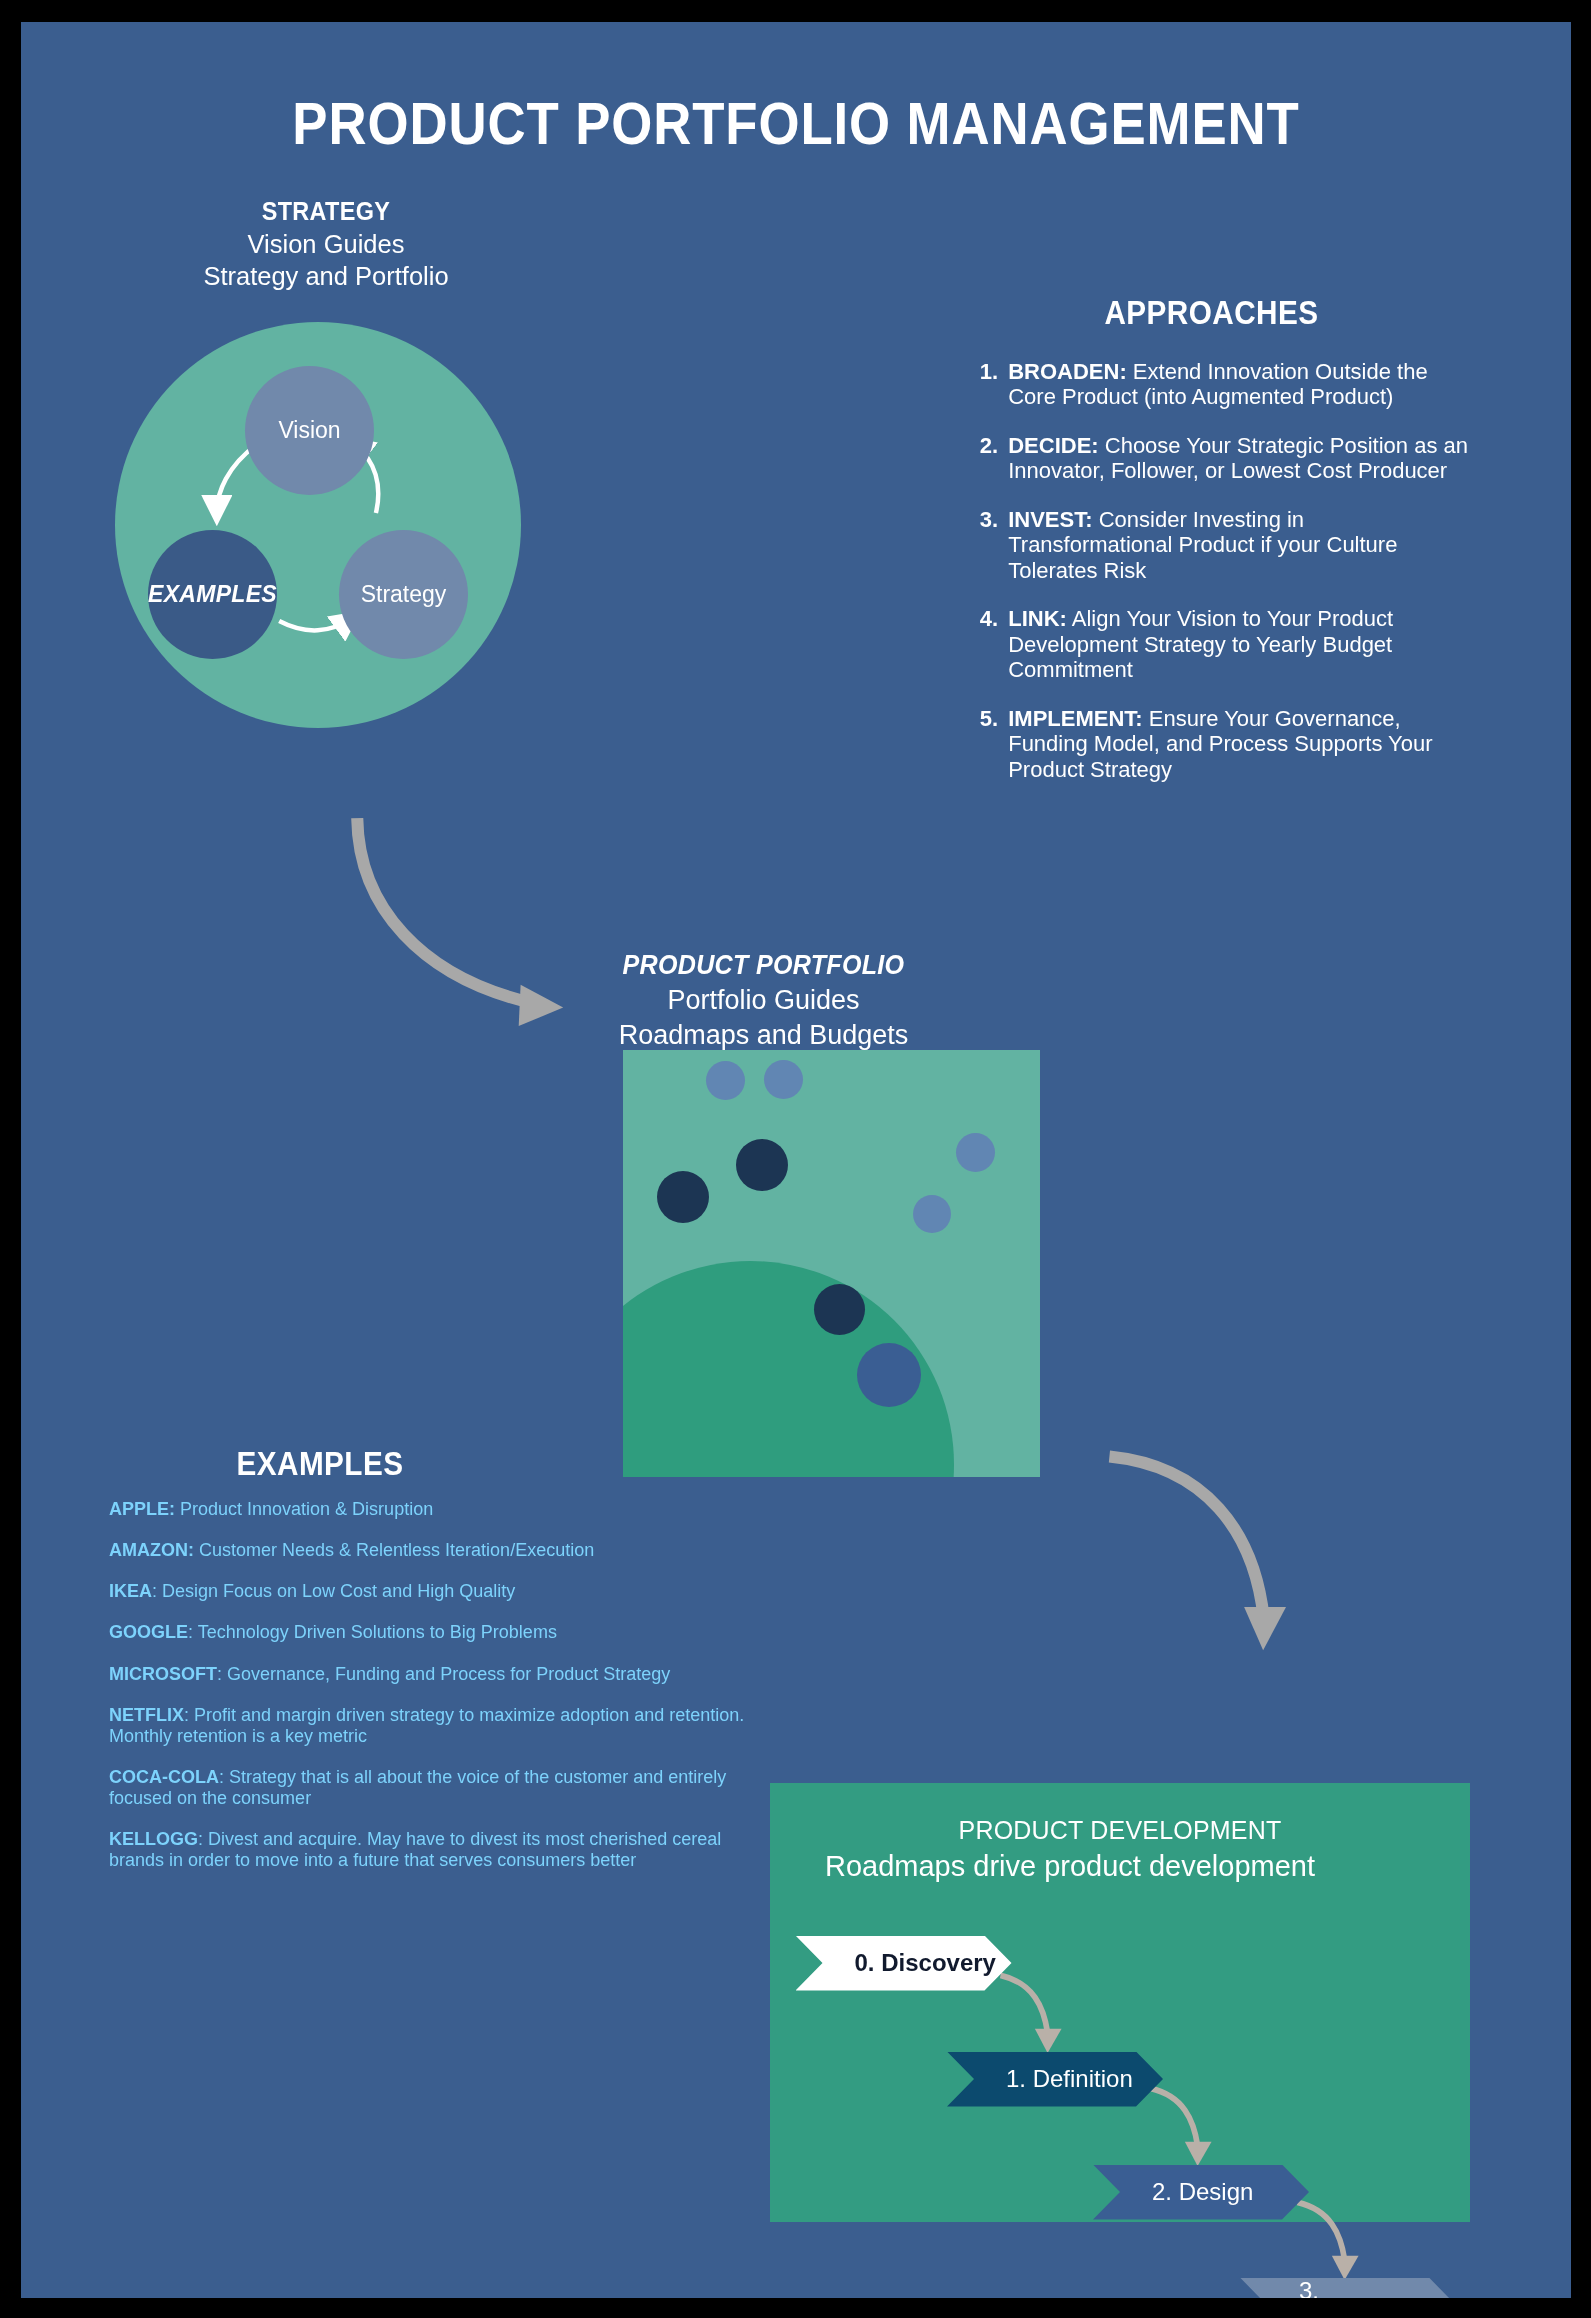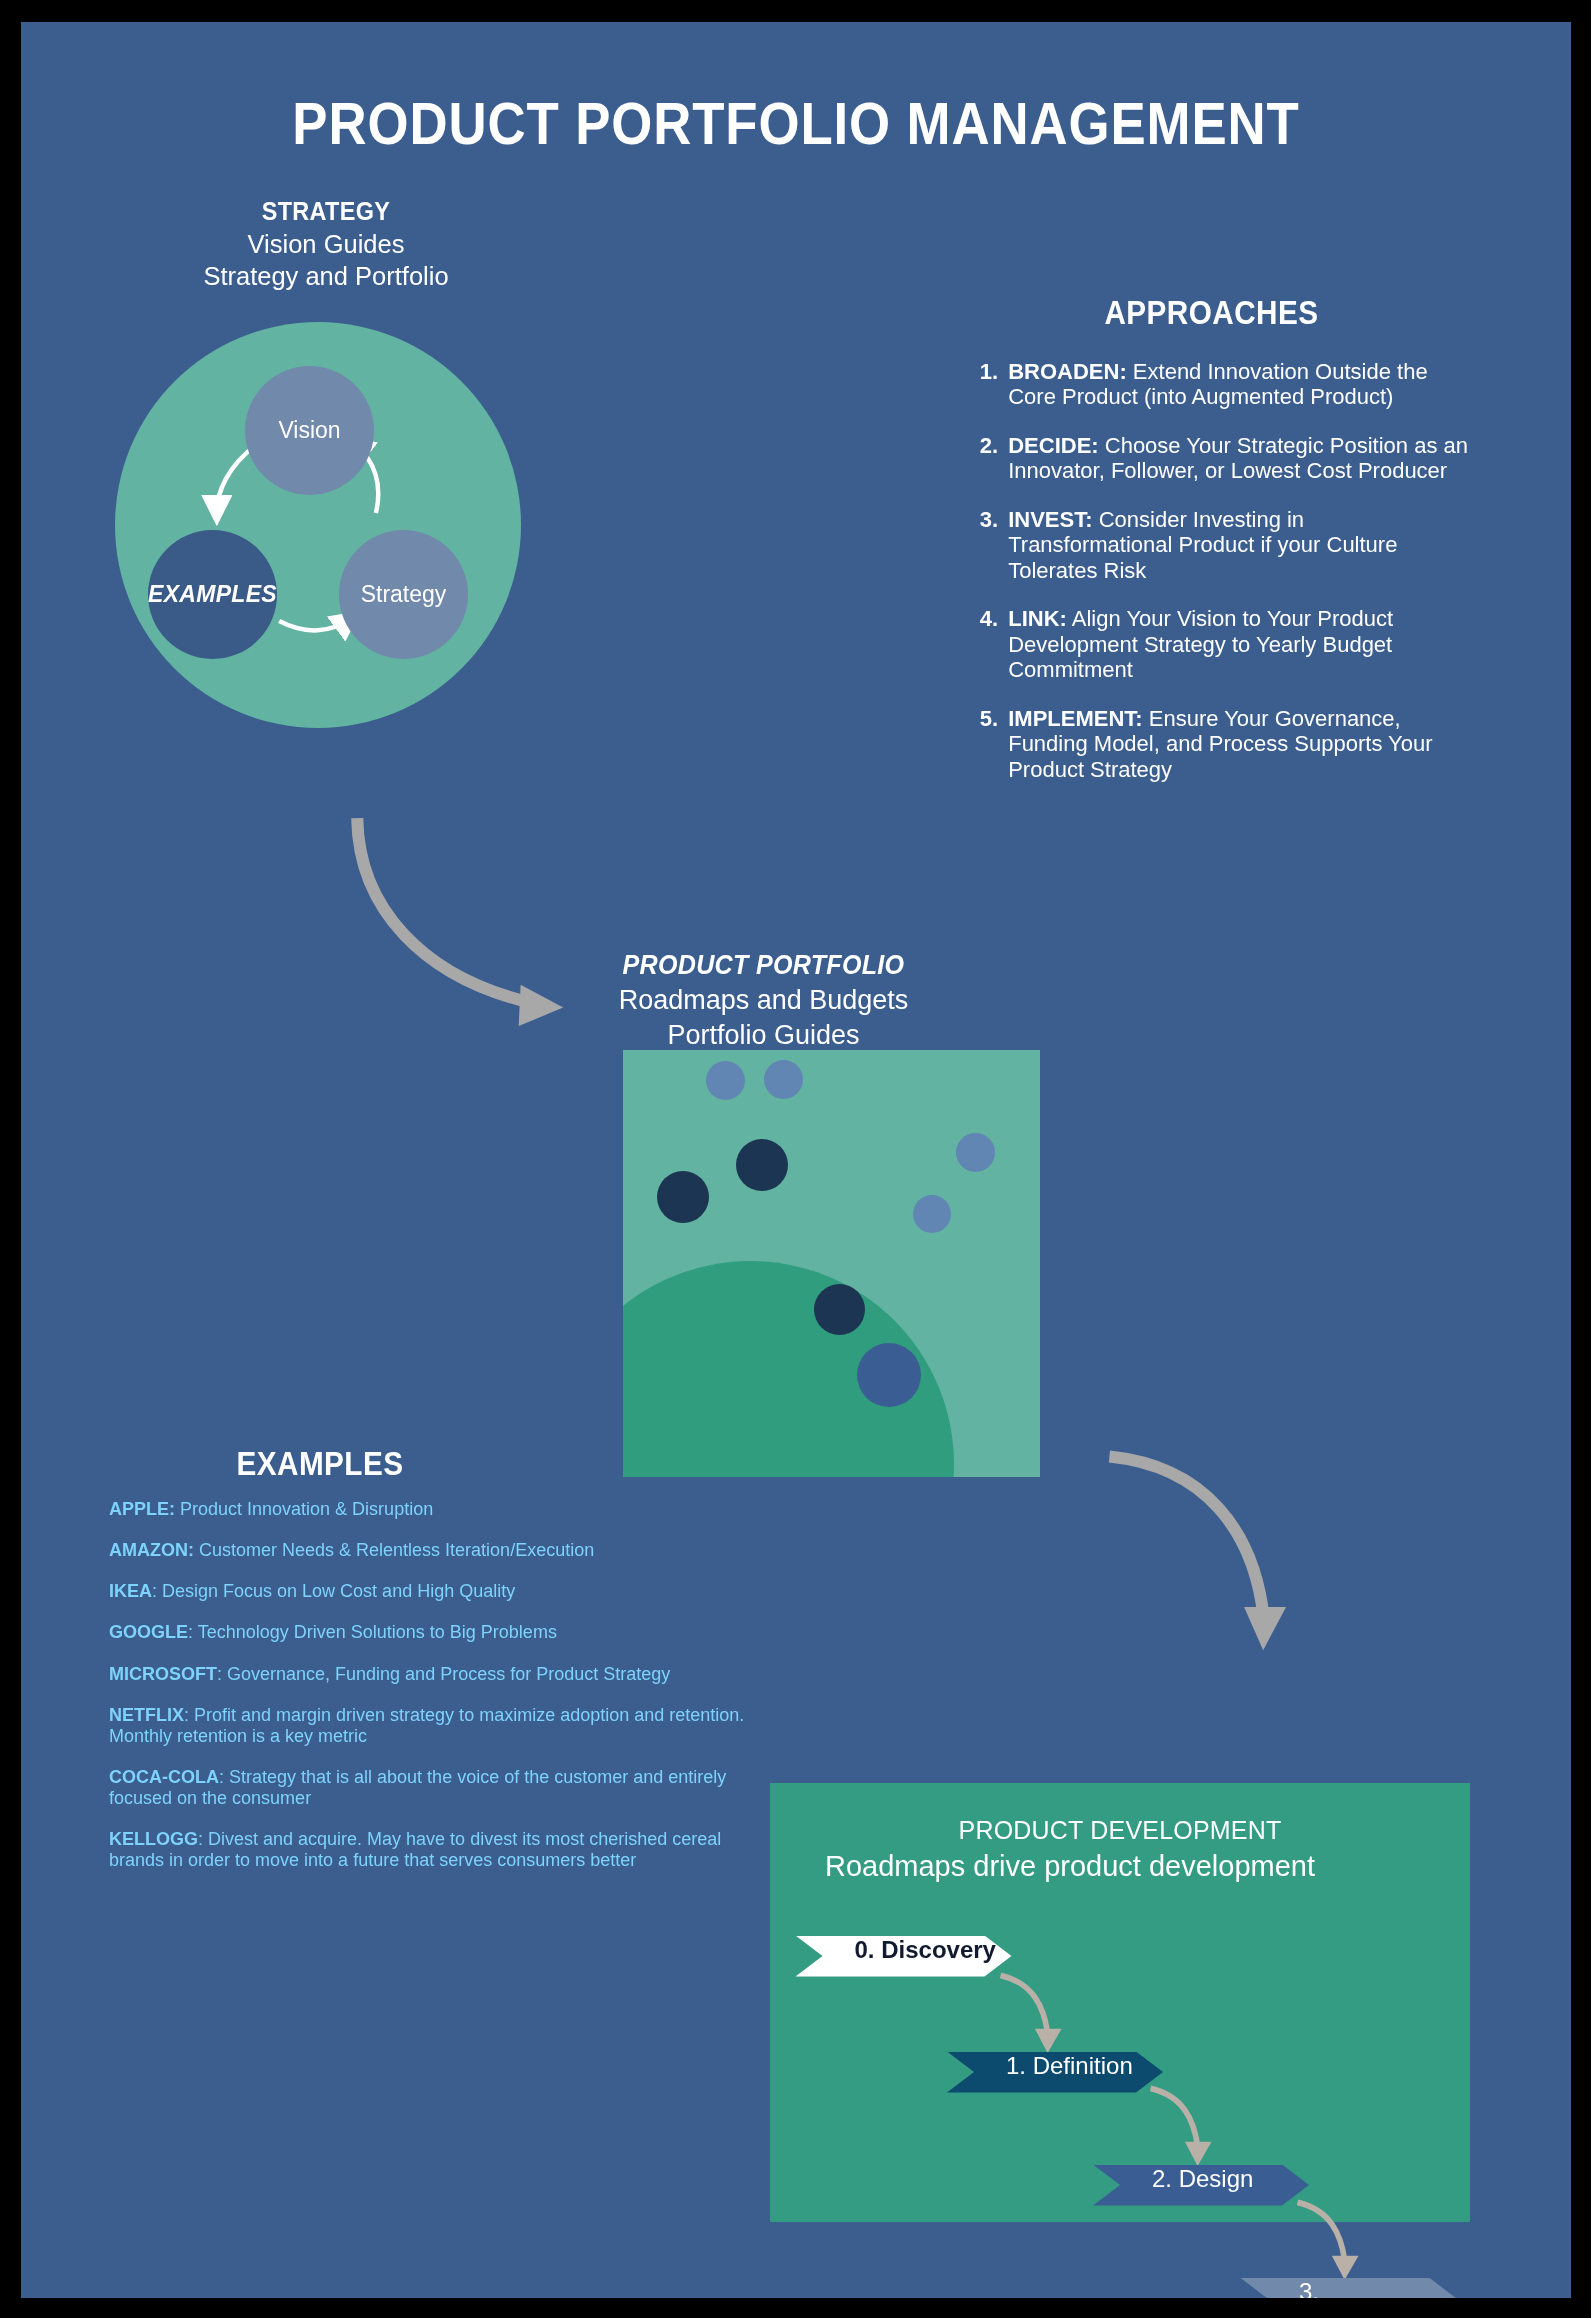--- a/index.html
+++ b/index.html
@@ -138,22 +138,22 @@
   .pd-title {
     position:absolute; left:0; top:33px; width:700px;
     text-align:center; color:#fff; font-size:25px; font-weight:400;
     letter-spacing:0.2px;
   }
   .pd-sub {
     position:absolute; left:0; top:67px; width:600px;
     text-align:center; color:#fff; font-size:29px; font-weight:400;
   }
   .chevron {
-    position:absolute; display:flex; align-items:flex-start;
-    height:41px;
+    position:absolute; display:flex; align-items:center;
+    height:55px;
     clip-path:polygon(0 0, calc(100% - 27px) 0, 100% 50%, calc(100% - 27px) 100%, 0 100%, 27px 50%);
     font-size:24px;
   }
   .chevron span { margin-left:59px; }
   .cv0 { left:25.5px; top:153px; width:216px; background:#ffffff; color:#111a2e; font-weight:700; }
   .cv1 { left:177px; top:269px; width:216px; background:#0c4a6e; color:#ffffff; font-weight:500; }
   .cv2 { left:323px; top:382px; width:216px; background:#3a5e93; color:#ffffff; font-weight:500; }
   .cv3 { left:470px; top:495px; width:216px; background:#7189ab; color:#ffffff; font-weight:500; }
   .pd-arrow { position:absolute; }
 
@@ -217,22 +217,22 @@
       </div>
     </div>
 
   <svg class="flow-arrow" style="left:293px; top:764px;" width="267" height="255" viewBox="0 0 420 400">
     <path d="M68,50 C70,190 170,300 340,340" stroke="#a8a8a8" stroke-width="19" fill="none"></path>
     <path d="M325,312 L392,348 L322,377 Z" fill="#a8a8a8"></path>
   </svg>
 
   <div class="pp-head">
     <span class="kicker">PRODUCT PORTFOLIO</span>
+    <span class="sub">Portfolio Guides</span>
     <span class="sub">Roadmaps and Budgets</span>
-    <span class="sub">Portfolio Guides</span>
   </div>
   <div class="pp-box">
     <div class="pp-ring2"></div>
     <div class="pp-ring3"></div>
     <div id="pp-dots">
         <div class="dot" style="left: 83px; top: 11.5px; width: 39px; height: 39px; background: rgb(97, 134, 179);"></div>
         <div class="dot" style="left: 141px; top: 10.2px; width: 39px; height: 39px; background: rgb(97, 134, 179);"></div>
         <div class="dot" style="left: 333px; top: 83px; width: 39px; height: 39px; background: rgb(97, 134, 179);"></div>
         <div class="dot" style="left: 290px; top: 145px; width: 38px; height: 38px; background: rgb(97, 134, 179);"></div>
         <div class="dot" style="left: 113px; top: 89px; width: 52px; height: 52px; background: rgb(28, 53, 83);"></div>

